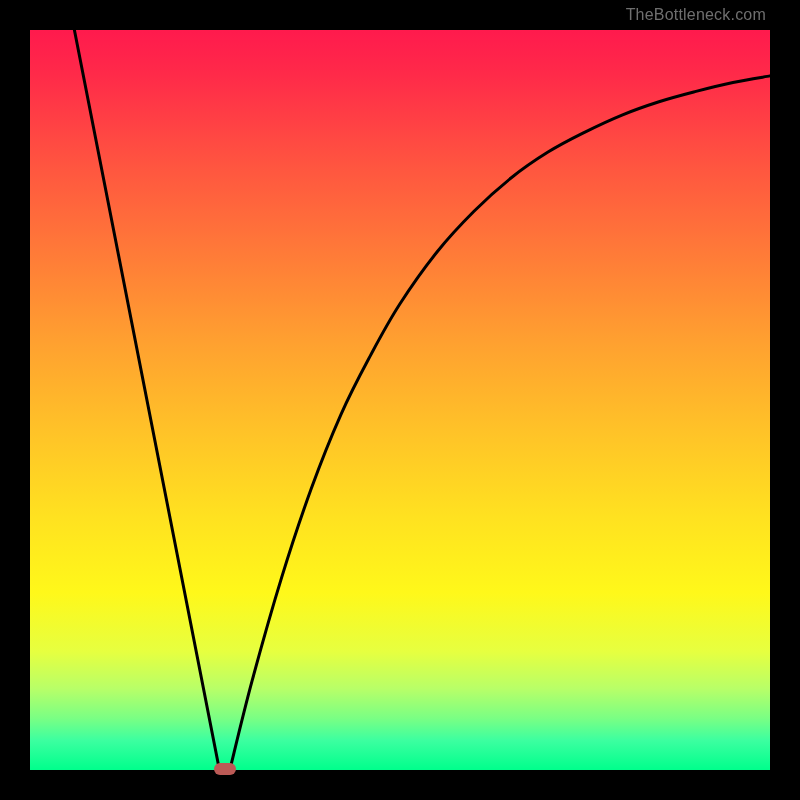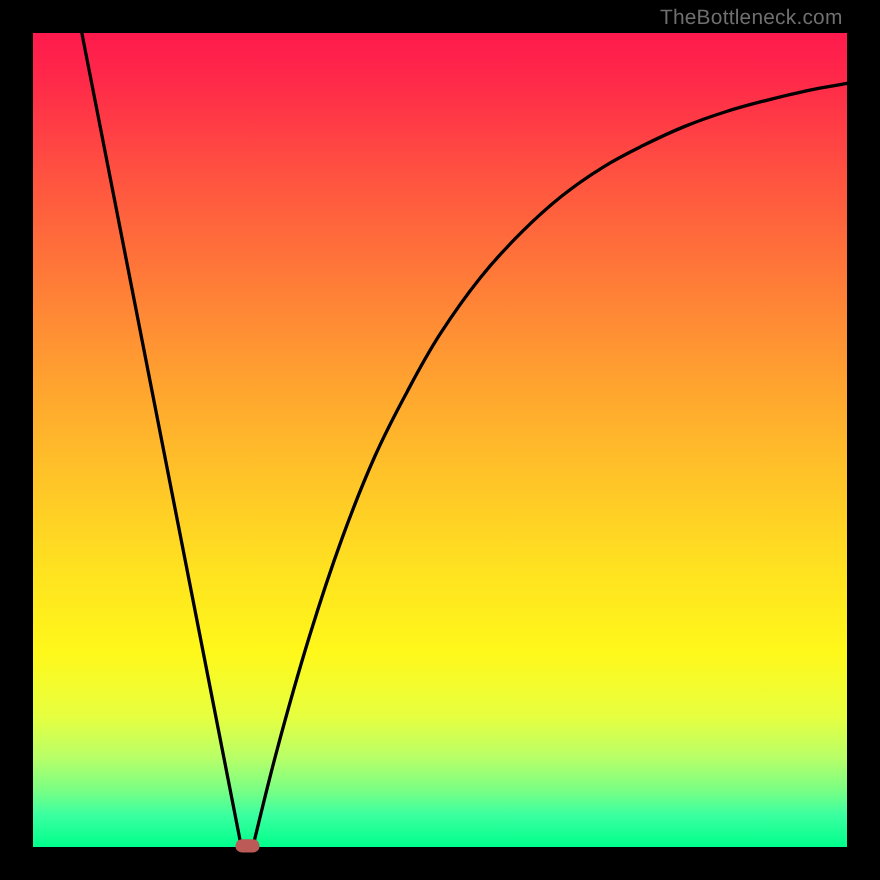--- a/index.html
+++ b/index.html
@@ -38,21 +38,21 @@
       #7aff84 93%,
       #3cffa0 96%,
       #00ff8c 100%
     );
   }
   .watermark {
     position: absolute;
     top: 6px;
     right: 34px;
     color: #6f6f6f;
-    font-size: 19px;
+    font-size: 16px;
     letter-spacing: 0.2px;
     user-select: none;
   }
   svg.curve {
     position: absolute;
     left: 0;
     top: 0;
     width: 740px;
     height: 740px;
     overflow: visible;

